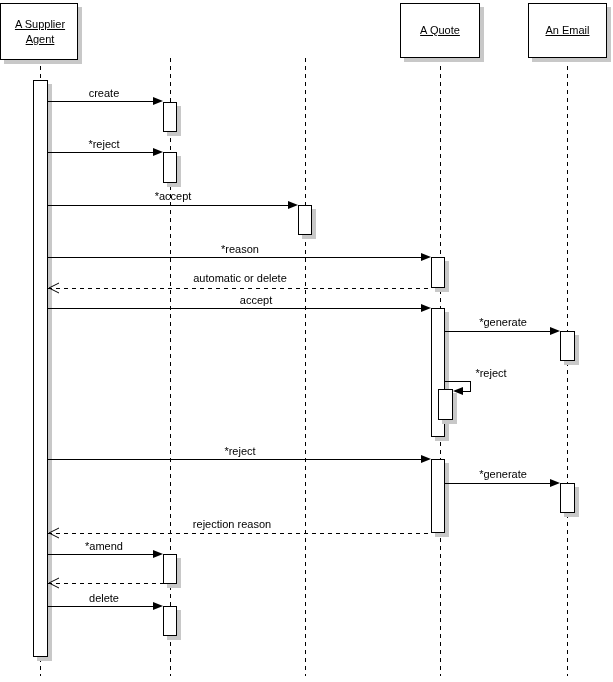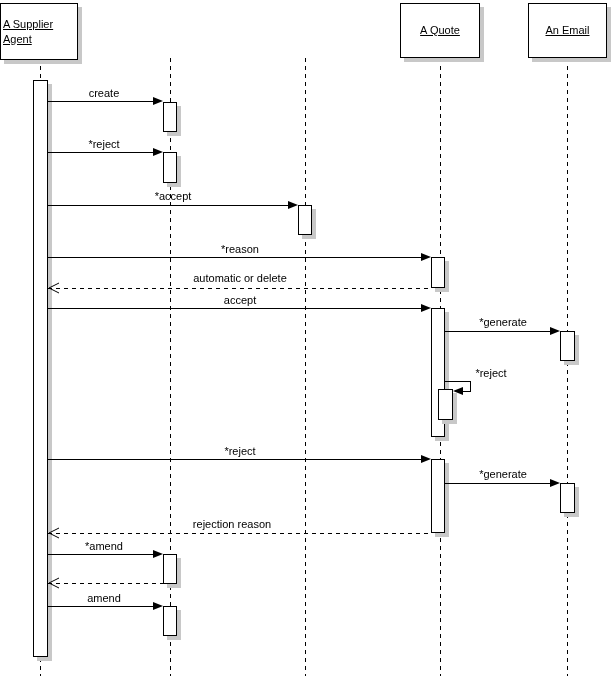--- a/index.html
+++ b/index.html
@@ -4,21 +4,21 @@
 <style>
   html,body{margin:0;padding:0;background:#ffffff;}
   .stage{position:relative;width:613px;height:682px;background:#ffffff;
          font-family:"Liberation Sans",sans-serif;font-size:11px;color:#000;overflow:hidden;}
   
   .lifeline{position:absolute;width:1px;
             background:repeating-linear-gradient(to bottom,#000 0,#000 4px,transparent 4px,transparent 8px);}
   
   .head{position:absolute;box-sizing:border-box;border:1px solid #000;background:#fff;
         box-shadow:4px 4px 0 #c8c8c8;display:flex;align-items:center;justify-content:center;text-align:center;}
-  .head.left-align{justify-content:flex-start;text-align:left;padding-left:2px;}
+  .head.left-align{justify-content:flex-start;text-align:center;padding-left:2px;}
   .head-label{text-decoration:underline;line-height:15px;}
   
   .act{position:absolute;box-sizing:border-box;border:1px solid #000;background:#fff;box-shadow:4px 4px 0 #c8c8c8;}
   
   .mline{position:absolute;height:1px;background:#000;}
   .mline-dashed{position:absolute;height:1px;
             background:repeating-linear-gradient(to right,#000 0,#000 4px,transparent 4px,transparent 8px);}
   .vline{position:absolute;width:1px;background:#000;}
   
   .ah-r{position:absolute;width:0;height:0;border-left:10px solid #000;
@@ -80,21 +80,21 @@
   <div class="mlabel" style="left:240px;top:243px">*reason</div>
 
   <div class="mline-dashed" style="left:48px;top:288px;width:383px"></div>
   <svg class="oah" style="left:48px;top:282px" width="12" height="12" viewBox="0 0 12 12">
     <polyline points="11,1 1,6 11,11" fill="none" stroke="#000" stroke-width="1"></polyline>
   </svg>
   <div class="mlabel" style="left:240px;top:272px">automatic or delete</div>
 
   <div class="mline" style="left:48px;top:308px;width:374px"></div>
   <div class="ah-r" style="left:421px;top:304px"></div>
-  <div class="mlabel" style="left:240px;top:294px">accept</div>
+  <div class="mlabel" style="left:256px;top:294px">accept</div>
 
   <div class="mline" style="left:445px;top:331px;width:106px"></div>
   <div class="ah-r" style="left:550px;top:327px"></div>
   <div class="mlabel" style="left:503px;top:316px">*generate</div>
 
   <div class="mline" style="left:445px;top:381px;width:26px"></div>
   <div class="vline" style="left:470px;top:381px;height:11px"></div>
   <div class="mline" style="left:462px;top:391px;width:9px"></div>
   <div class="ah-l" style="left:453px;top:387px"></div>
   <div class="mlabel" style="left:491px;top:367px">*reject</div>
@@ -117,15 +117,15 @@
   <div class="ah-r" style="left:153px;top:550px"></div>
   <div class="mlabel" style="left:104px;top:540px">*amend</div>
 
   <div class="mline-dashed" style="left:48px;top:583px;width:115px"></div>
   <svg class="oah" style="left:48px;top:577px" width="12" height="12" viewBox="0 0 12 12">
     <polyline points="11,1 1,6 11,11" fill="none" stroke="#000" stroke-width="1"></polyline>
   </svg>
 
   <div class="mline" style="left:48px;top:606px;width:106px"></div>
   <div class="ah-r" style="left:153px;top:602px"></div>
-  <div class="mlabel" style="left:104px;top:592px">amend</div>
+  <div class="mlabel" style="left:104px;top:592px">delete</div>
 
 </div>
 
 </body></html>

